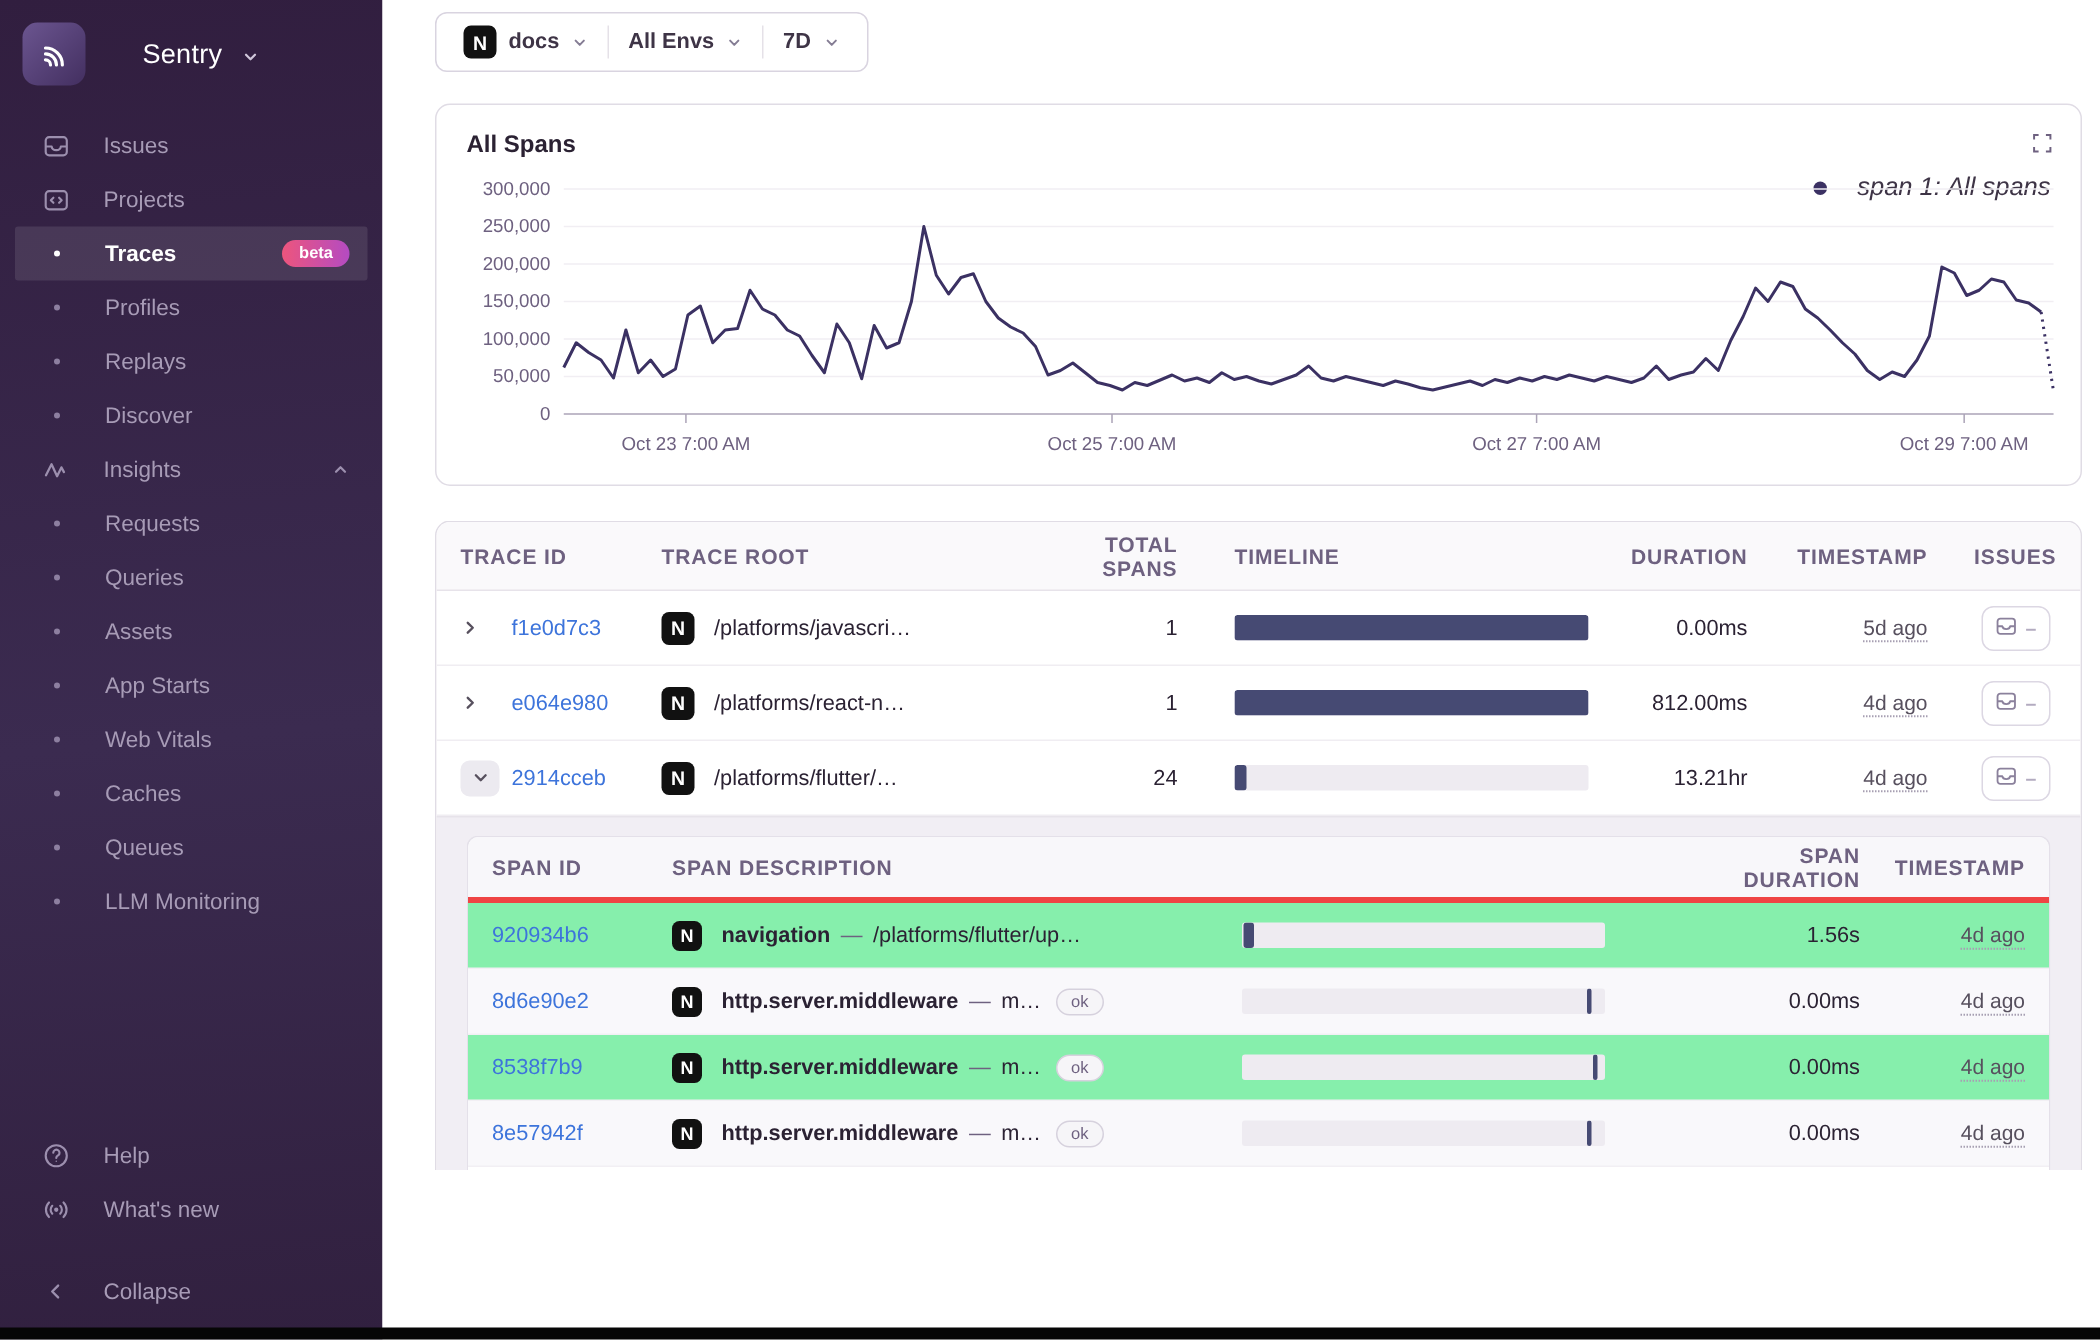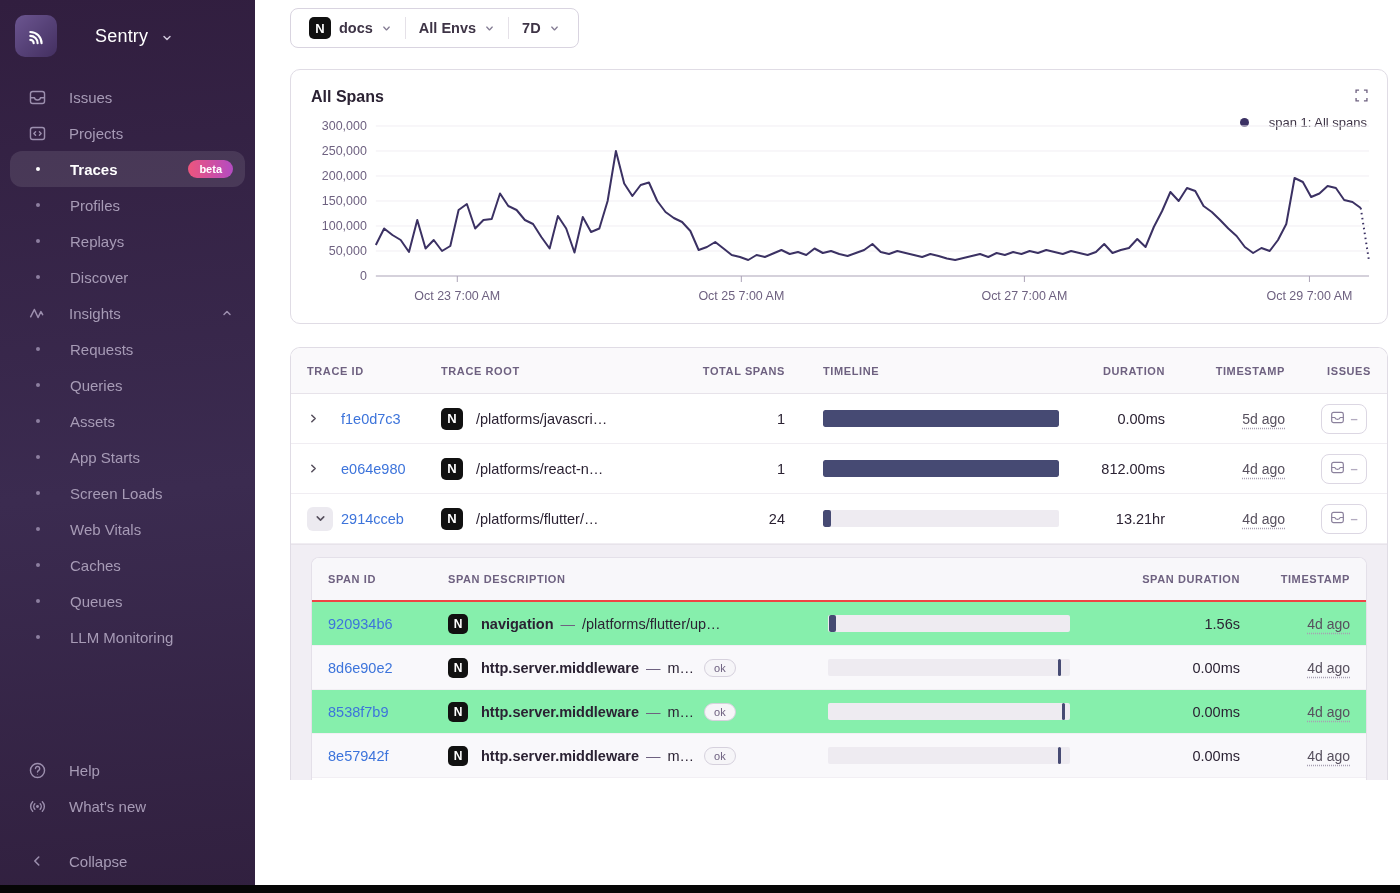--- a/index.html
+++ b/index.html
@@ -18,21 +18,21 @@
   .nav { flex:1; display:flex; flex-direction:column; padding-top:8px; }
   .nav-item { height:36px; display:flex; align-items:center; padding-left:27px; padding-right:22px;
               color:#a79bb6; font-size:15px; cursor:pointer; flex:none; }
   .nav-item .ico { width:20px; display:flex; justify-content:center; margin-right:22px; color:#9c8fae; }
   .gap-top { margin-top:19px; }
   .chev-up { margin-left:auto; color:#9c8fae; display:flex; }
   .nav-child { height:36px; display:flex; align-items:center; padding-left:33px; padding-right:22px;
                color:#a79bb6; font-size:15px; cursor:pointer; flex:none; }
   .nav-child .bullet { width:4px; height:4px; border-radius:50%; background:#8d7fa0;
                        margin-left:3px; margin-right:30px; flex:none; }
-  .nav-child.active { background:rgba(255,255,255,.10); border-radius:12px; margin:0 10px;
+  .nav-child.active { background:rgba(255,255,255,.10); border-radius:2px; margin:0 10px;
                       padding-left:23px; padding-right:12px; color:#fff; font-weight:700; }
   .nav-child.active .bullet { background:#fff; }
   .badge-beta { margin-left:auto; background:linear-gradient(90deg,#ed557d,#b44bc2); color:#fff;
                 font-size:11px; font-weight:700; padding:3px 11px; border-radius:999px; }
   .sidebar-footer { margin-top:auto; padding-bottom:14px; display:flex; flex-direction:column; }
   .collapse-row { margin-top:19px; }
 
   
   .main { flex:1; height:893px; overflow:hidden; background:#fff; position:relative;
           padding-left:35px; padding-right:12px; }
@@ -61,33 +61,33 @@
              padding:0 16px; border:1px solid #d9d4e0; border-radius:8px; background:#fff;
              font-size:14.5px; font-weight:700; color:#2b2233; cursor:pointer; }
   .addspan .plus { color:#57505e; display:flex; }
 
   
   .chart-panel { margin-top:21px; height:255px; border:1px solid #e0dce5; border-radius:10px;
                  position:relative; background:#fff; }
   .chart-title { position:absolute; top:18px; left:20px; font-size:16px; font-weight:700; color:#2b2233; }
   .fs-btn { position:absolute; top:18px; right:18px; color:#6e6180; display:flex; cursor:pointer; }
   .legend { position:absolute; top:45px; right:20px; display:flex; align-items:center; gap:20px;
-            font-size:13px; color:#3e3446; }
+            font-size:17px; color:#3e3446;font-style:italic; }
   .legend-dot { width:9px; height:9px; border-radius:50%; background:#3b3163; }
   #chart-svg { position:absolute; left:0; top:44px; width:100%; height:209px; }
   #chart-svg text { font-family:"Liberation Sans",sans-serif; font-size:12.5px; fill:#6e6180; }
 
   
   .trace-panel { margin-top:23px; border:1px solid #e0dce5; border-bottom:none;
                  border-radius:10px 10px 0 0; overflow:hidden; height:433px; background:#fff;
                  display:flex; flex-direction:column; }
   .t-grid { display:grid; grid-template-columns:34px 100px minmax(0,1fr) 100px 280px 100px 120px 86px;
             align-items:center; padding:0 16px; flex:none; }
   .t-head { height:46px; background:#faf9fb; border-bottom:1px solid #e7e3ea; }
-  .th { font-size:11px; font-weight:700; color:#6e6180; letter-spacing:.6px; }
+  .th { font-size:14px; font-weight:700; color:#6e6180; letter-spacing:.6px; }
   .th-id { grid-column:1/3; }
   .r { justify-self:end; text-align:right; }
   .pad-tl { padding-left:38px; }
   .t-row { height:50px; border-bottom:1px solid #f0edf2; font-size:14.5px; color:#2b2233; background:#fff; }
   .expander { color:#57505e; display:flex; cursor:pointer; }
   .expander.open { width:26px; height:24px; background:#eceaf0; border-radius:6px;
                    align-items:center; justify-content:center; }
   .tid { color:#3d74db; cursor:pointer; }
   .root-cell { display:flex; align-items:center; min-width:0; }
   .root-cell .n-icon { margin-right:13px; }
@@ -101,21 +101,21 @@
                 display:flex; align-items:center; justify-content:center; gap:5px; color:#8b819c;
                 margin-right:4px; cursor:pointer; }
   .issues-dash { color:#b3abc0; font-weight:700; font-size:13px; }
 
   
   .expanded { background:#f1eef4; border-top:1px solid #e7e3ea; padding:12px 20px 0; flex:1; }
   .sub-card { background:#fff; border:1px solid #e4e0e9; border-bottom:none;
               border-radius:8px 8px 0 0; height:100%; overflow:hidden; }
   .s-grid { display:grid; grid-template-columns:120px minmax(0,1fr) 300px 120px 110px;
             align-items:center; padding:0 16px; }
-  .s-head { height:44px; background:#f8f7fa; border-bottom:2px solid #ef4444; }
+  .s-head { height:44px; background:#f8f7fa; border-bottom:4px solid #ef4444; }
   .s-row { height:44px; border-bottom:1px solid #f2eff4; font-size:14.5px; color:#2b2233; background:#86efac; }
   .s-row.alt { background:#f9f8fb; }
   .desc-cell { display:flex; align-items:center; min-width:0; }
   .desc-cell .n-icon { width:20px; height:20px; font-size:12px; margin-right:13px; }
   .op { font-weight:700; white-space:nowrap; }
   .sep { color:#6e6180; margin:0 7px; }
   .desc { white-space:nowrap; overflow:hidden; }
   .ok-pill { margin-left:10px; flex:none; font-size:11px; color:#6e6180; border:1px solid #d6d1dd;
              background:#f6f5f8; border-radius:999px; padding:2px 9px; }
   .s-timeline { padding-left:8px; padding-right:50px; width:100%; }
@@ -200,24 +200,20 @@
           <span class="bullet"></span>
           <span class="nav-label">Queries</span>
         </div>
         <div class="nav-child">
           <span class="bullet"></span>
           <span class="nav-label">Assets</span>
         </div>
         <div class="nav-child">
           <span class="bullet"></span>
           <span class="nav-label">App Starts</span>
-        </div>
-        <div class="nav-child">
-          <span class="bullet"></span>
-          <span class="nav-label">Screen Loads</span>
         </div>
         <div class="nav-child">
           <span class="bullet"></span>
           <span class="nav-label">Web Vitals</span>
         </div>
         <div class="nav-child">
           <span class="bullet"></span>
           <span class="nav-label">Caches</span>
         </div>
         <div class="nav-child">

